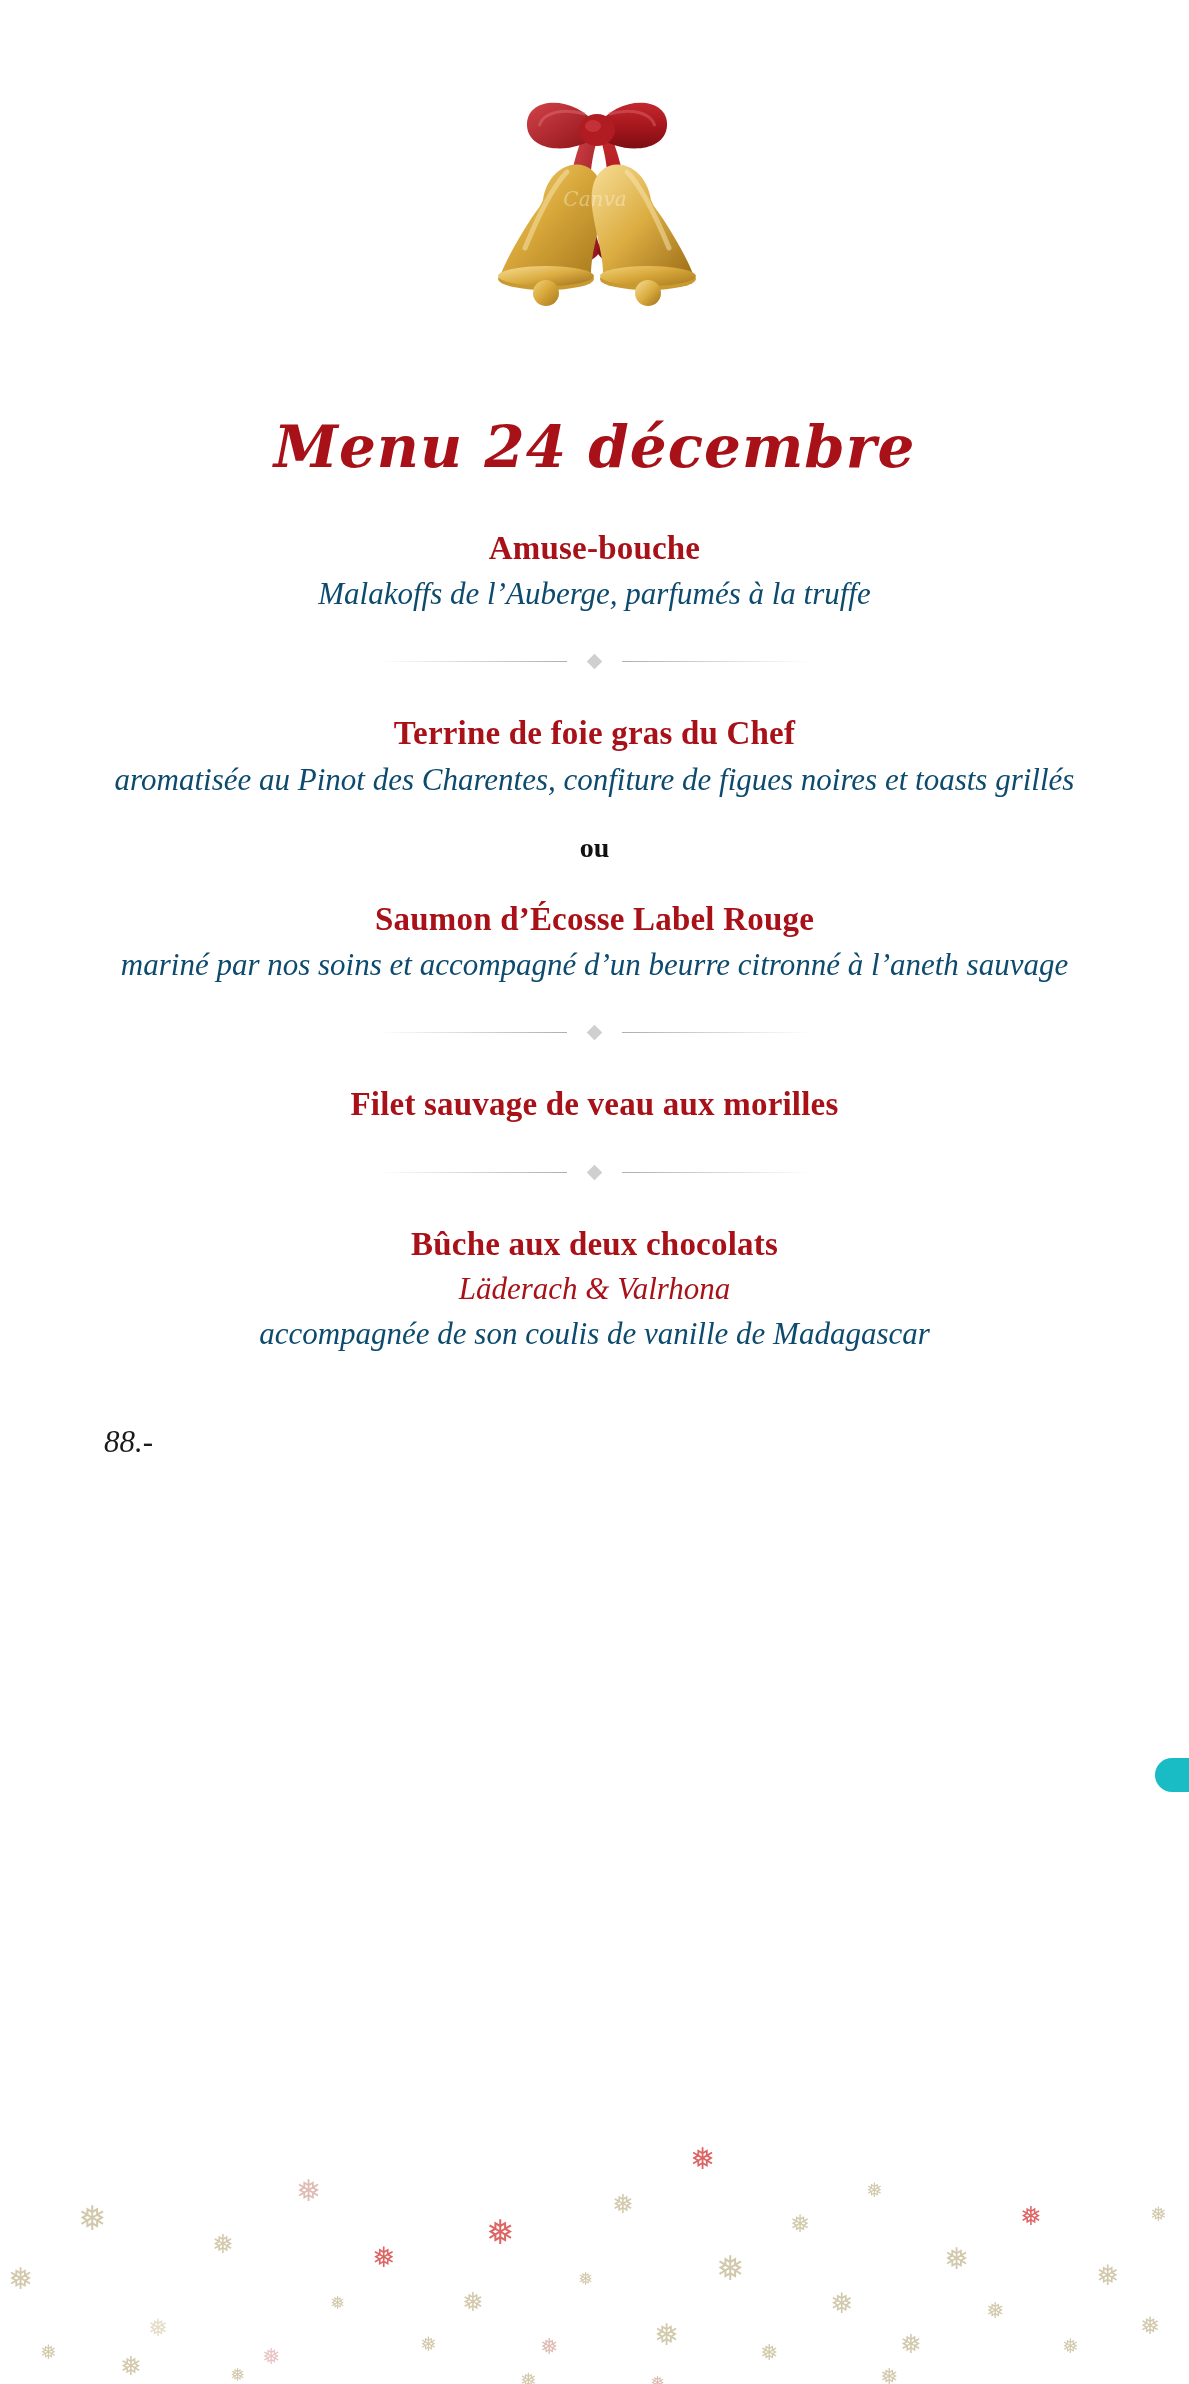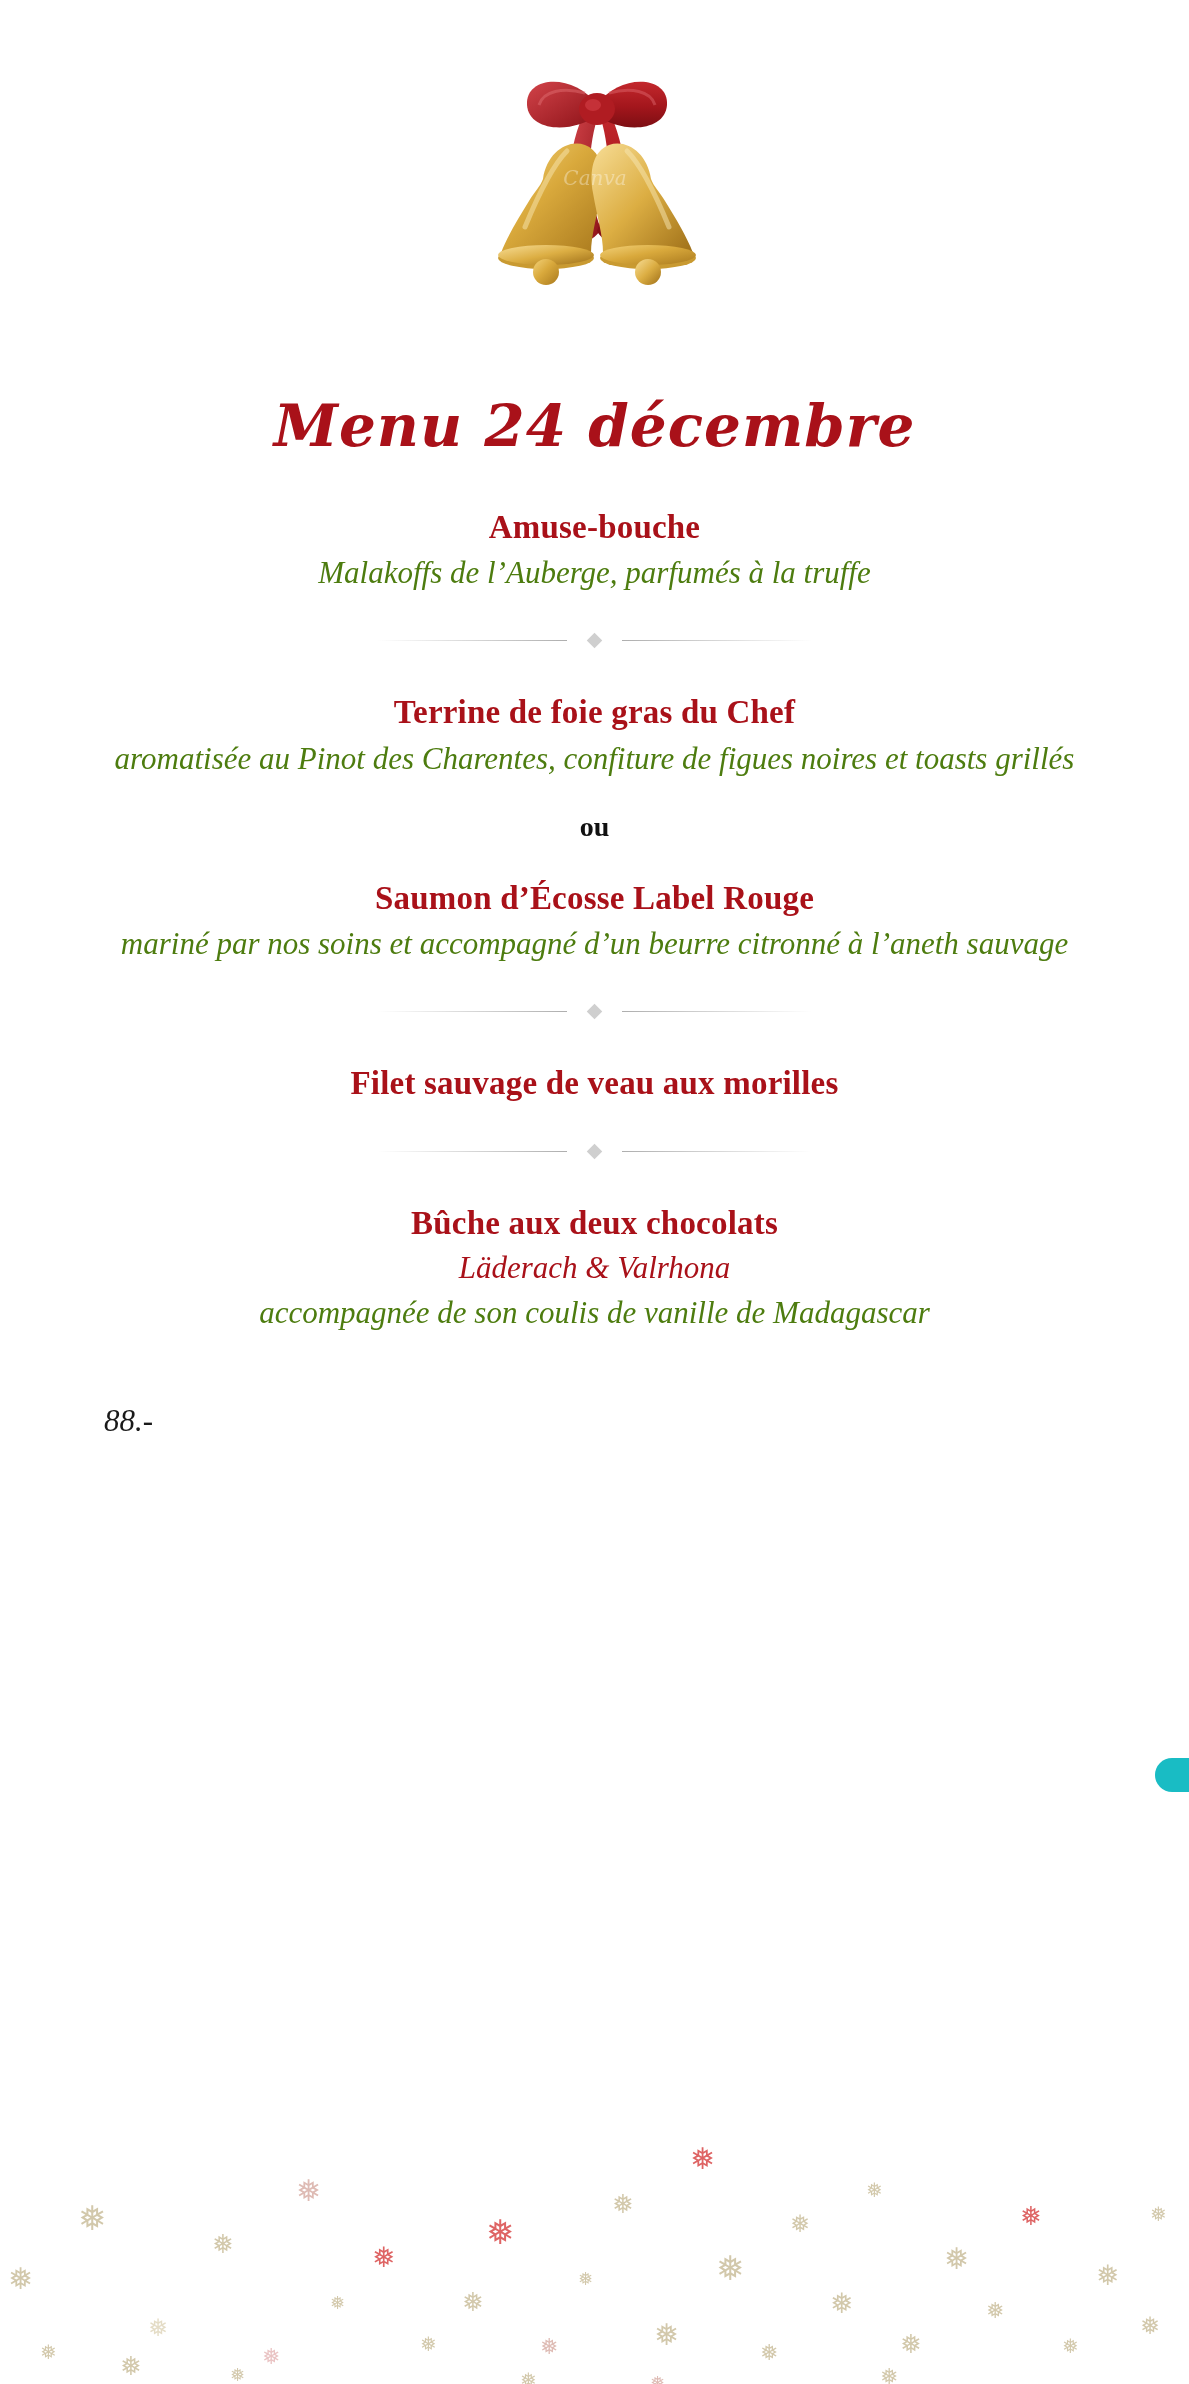--- a/index.html
+++ b/index.html
@@ -14,21 +14,21 @@
     overflow: hidden;
     font-family: "Liberation Serif", serif;
     color: #1a1a1a;
   }
 
   
   .bells-wrap {
     width: 100%;
     display: flex;
     justify-content: center;
-    padding-top: 67px;
+    padding-top: 88px;
   }
   .bells {
     width: 360px;
     height: 270px;
     display: block;
   }
 
   
   .title {
     text-align: center;
@@ -64,21 +64,21 @@
     font-family: "Liberation Serif", serif;
     font-style: italic;
     font-size: 31px;
     line-height: 1.4;
   }
   .course-desc {
     font-family: "Liberation Serif", serif;
     font-style: italic;
     font-size: 31px;
     line-height: 1.42;
-    color: #4d7c0f;
+    color: #0c4a6e;
     margin-top: 2px;
   }
   .or {
     font-family: "Liberation Serif", serif;
     font-weight: bold;
     font-size: 28px;
     color: #111111;
     margin: 30px 0 33px 0;
   }
 

